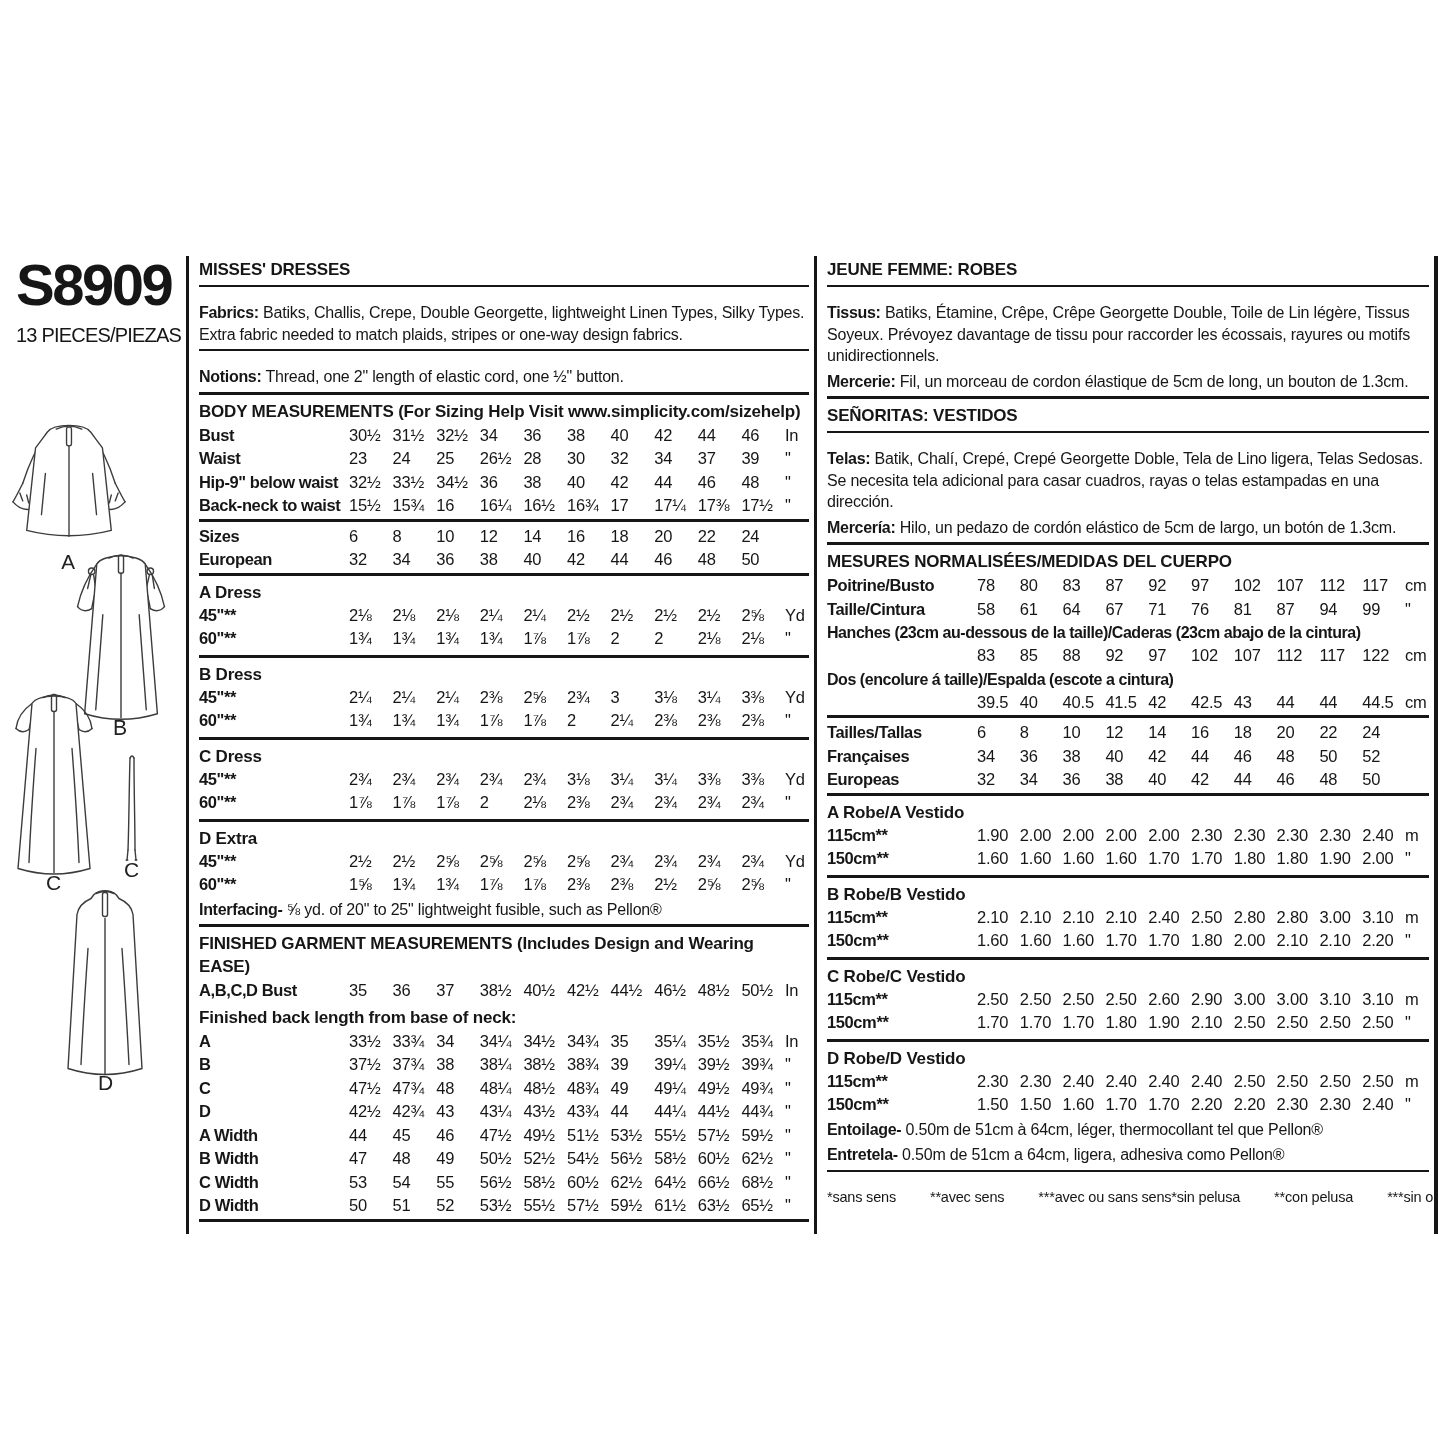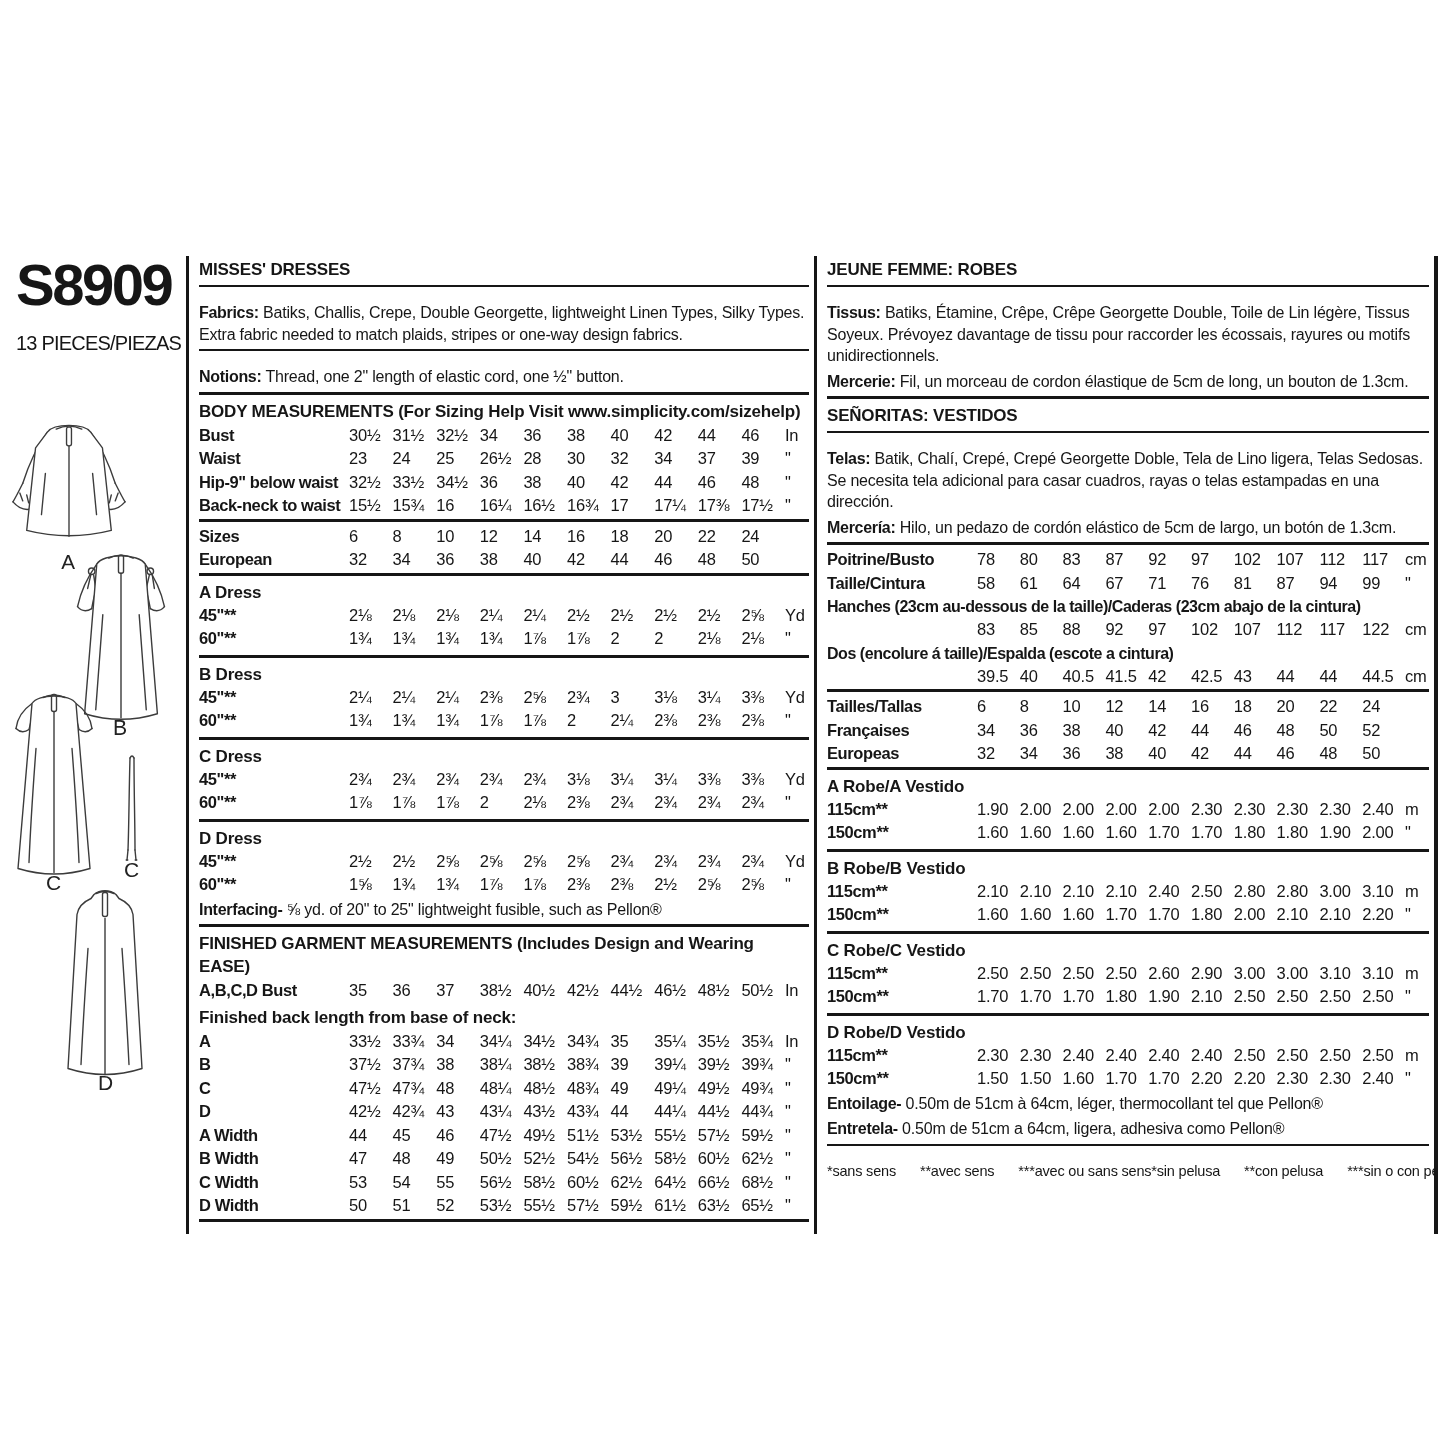--- a/index.html
+++ b/index.html
@@ -3,21 +3,21 @@
 <meta charset="utf-8">
 <style>
   *{margin:0;padding:0;box-sizing:border-box}
   html,body{width:1445px;height:1445px;background:#fff;}
   body{font-family:"Liberation Sans",sans-serif;color:#161616;position:relative;letter-spacing:-0.2px}
   .sheet{position:absolute;left:8px;top:256px;width:1430px;height:978px;
          display:grid;grid-template-columns:178px 628px 624px}
   
   .masthead{position:relative;padding:2px 4px 0 8px}
   .pattern-number{font-size:58px;font-weight:bold;letter-spacing:-2.5px;line-height:54px}
-  .pieces{font-size:20px;letter-spacing:-0.8px;margin-top:20px;white-space:nowrap}
+  .pieces{font-size:20px;letter-spacing:-0.8px;margin-top:12px;white-space:nowrap}
   .ill{position:absolute}
   .ill path,.ill rect,.ill circle{fill:none;stroke:#3c3c3c;stroke-width:1.4;stroke-linecap:round;stroke-linejoin:round}
   .ill path.solid{fill:#fff}
   .ill text{font-family:"Liberation Sans",sans-serif;font-size:21px;fill:#222;stroke:none}
   
   .col{border-left:3px solid #161616;padding:0 5px 0 10px;overflow:hidden}
   .col.foreign{border-right:4px solid #161616;}
   .secthead{font-size:17px;font-weight:bold;line-height:23px;padding:2px 0 1px}
   .subhead{font-size:16px;font-weight:bold;line-height:22px;letter-spacing:-0.45px;white-space:nowrap}
   .para{font-size:16px;line-height:21.5px;padding:2px 0 2px}
@@ -26,21 +26,21 @@
   .rule3{border-bottom:3.5px solid #161616;padding-bottom:4px;margin-bottom:3px}
   .rows{padding-bottom:1px}
   .mrow{display:grid;grid-template-columns:150px repeat(10,1fr) 24px;
         font-size:16.5px;line-height:23.5px;align-items:baseline}
   .rlabel{font-weight:bold;white-space:nowrap;letter-spacing:-0.4px}
   .rval{white-space:nowrap}
   .runit{white-space:nowrap}
   .msection .shead{font-weight:bold;font-size:17px;line-height:23px;padding-top:2px}
   .footnote{display:flex;gap:32px;font-size:14.5px;padding-top:4px;white-space:nowrap}
   .footnote.split{justify-content:space-between;gap:0}
-  .fngroup{display:flex;gap:24px}
+  .fngroup{display:flex;gap:34px}
 </style>
 </head>
 <body>
 
 <div class="sheet">
 
   <aside class="masthead">
     <div class="pattern-number">S8909</div>
     <div class="pieces">13 PIECES/PIEZAS</div>
 
@@ -302,21 +302,21 @@
             <span class="rval">2⅛</span>
             <span class="rval">2⅜</span>
             <span class="rval">2¾</span>
             <span class="rval">2¾</span>
             <span class="rval">2¾</span>
             <span class="rval">2¾</span>
             <span class="runit">"</span>
           </div>
         </div>
         <div class="msection">
-          <div class="shead">D Dress</div>
+          <div class="shead">D Extra</div>
           <div class="mrow">
             <span class="rlabel">45"**</span>
             <span class="rval">2½</span>
             <span class="rval">2½</span>
             <span class="rval">2⅝</span>
             <span class="rval">2⅝</span>
             <span class="rval">2⅝</span>
             <span class="rval">2⅝</span>
             <span class="rval">2¾</span>
             <span class="rval">2¾</span>
@@ -482,20 +482,21 @@
     <h2 class="secthead rule2">JEUNE FEMME: ROBES</h2>
 
     <p class="para"><b>Tissus:</b><span> Batiks, Étamine, Crêpe, Crêpe Georgette Double, Toile de Lin légère, Tissus Soyeux. Prévoyez davantage de tissu pour raccorder les écossais, rayures ou motifs unidirectionnels.</span></p>
     <p class="para rule3"><b>Mercerie:</b><span> Fil, un morceau de cordon élastique de 5cm de long, un bouton de 1.3cm.</span></p>
 
     <h2 class="secthead rule2">SEÑORITAS: VESTIDOS</h2>
 
     <p class="para"><b>Telas:</b><span> Batik, Chalí, Crepé, Crepé Georgette Doble, Tela de Lino ligera, Telas Sedosas. Se necesita tela adicional para casar cuadros, rayas o telas estampadas en una dirección.</span></p>
     <p class="para rule3"><b>Mercería:</b><span> Hilo, un pedazo de cordón elástico de 5cm de largo, un botón de 1.3cm.</span></p>
 
+    <h3 class="secthead">MESURES NORMALISÉES/MEDIDAS DEL CUERPO</h3>
     <div class="rows">
         <div class="mrow">
           <span class="rlabel">Poitrine/Busto</span>
           <span class="rval">78</span>
           <span class="rval">80</span>
           <span class="rval">83</span>
           <span class="rval">87</span>
           <span class="rval">92</span>
           <span class="rval">97</span>
           <span class="rval">102</span>

